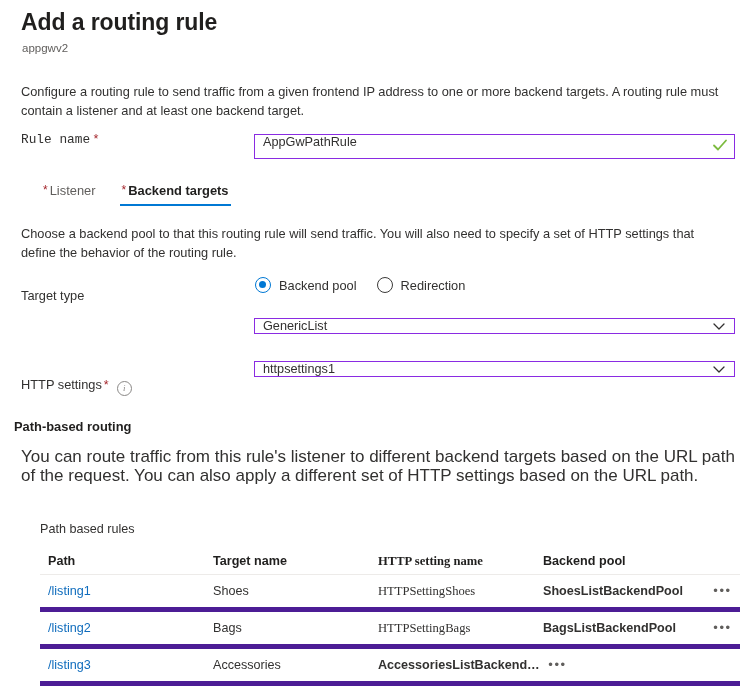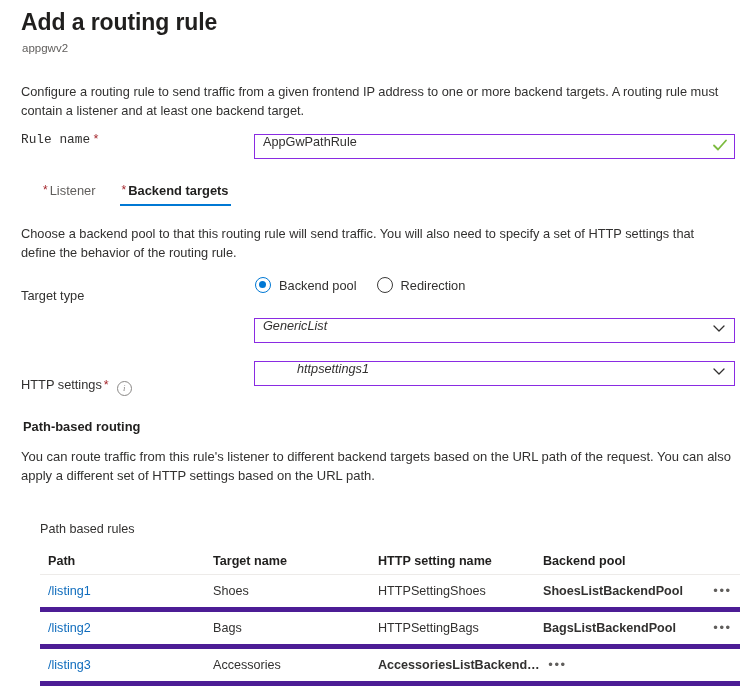--- a/index.html
+++ b/index.html
@@ -174,56 +174,55 @@
     margin-left: 8px;
   }
 
   
   .label-backend-target { left: 21px; top: 332px; }
   .label-http-settings  { left: 21px; top: 377px; }
 
   .dropdown {
     position: absolute;
     left: 254px;
-    width: 481px; height: 25px;
+    width: 481px; height: 16px;
     border: 1px solid #8a2be2;
     background: #ffffff;
     box-sizing: border-box;
     display: flex;
-    align-items: flex-start;
-    cursor: pointer;
-    font-style: italic;
+    align-items: center;
+    cursor: pointer;
   }
   .dropdown.dd-1 { top: 318px; }
-  .dropdown.dd-2 { top: 361px; padding-left: 34px; }
+  .dropdown.dd-2 { top: 361px; }
   .dropdown .value {
     font-size: 12.7px;
     color: #323130;
     padding-left: 8px;
     flex: 1;
   }
   .chevron {
     width: 18px; height: 18px;
     margin-right: 6px;
     flex: 0 0 auto;
   }
 
   
   .subsection-title {
     position: absolute;
-    left: 23px; top: 419px;
+    left: 14px; top: 419px;
     font-size: 12.9px;
     font-weight: 600;
     color: #201f1e;
   }
   .subsection-desc {
     position: absolute;
     left: 21px; top: 447px;
     width: 716px;
-    font-size: 13px;
+    font-size: 17px;
     line-height: 19px;
     color: #323130;
   }
 
   
   .table-caption {
     position: absolute;
     left: 40px; top: 522px;
     font-size: 12.6px;
     color: #323130;
@@ -254,21 +253,21 @@
     font-size: 12.6px;
     color: #323130;
     padding-left: 8px;
     box-sizing: border-box;
     overflow: hidden;
     white-space: nowrap;
     text-overflow: ellipsis;
   }
   .col-path    { width: 165px; }
   .col-target  { width: 165px; }
-  .col-setting { width: 165px; }
+  .col-setting { width: 165px; font-family: Liberation Serif, serif; }
   .col-pool    { width: 170px; font-weight: bold; }
   .col-menu    { width: 35px; text-align: center; padding-left: 0; }
 
   .path-link {
     color: #0f6cbd;
     cursor: pointer;
   }
   .ellipsis-menu {
     display: inline-block;
     color: #605e5c;

